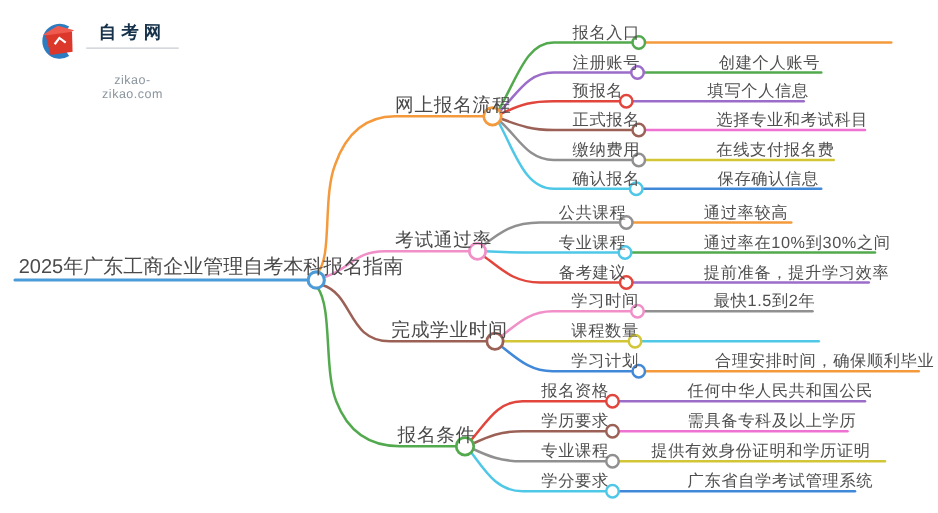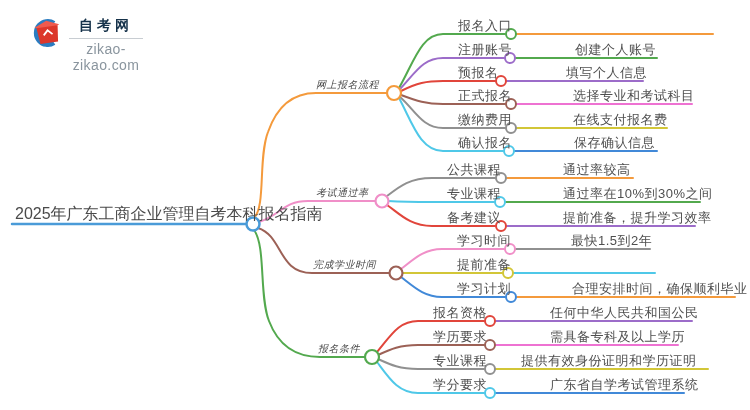--- a/index.html
+++ b/index.html
@@ -5,29 +5,29 @@
   html,body{margin:0;padding:0;background:#ffffff;}
   .canvas{
     position:relative;width:750px;height:410px;background:#ffffff;overflow:hidden;
     font-family:"Liberation Sans","DejaVu Sans",sans-serif;
   }
   .wires{position:absolute;left:0;top:0;}
   .lbl{
     position:absolute;white-space:nowrap;color:#4f4f4f;
     font-size:13px;line-height:15px;letter-spacing:0.5px;text-align:center;
   }
-  .lbl.branch{font-size:10px;color:#4a4a4a;font-style:italic;}
+  .lbl.branch{font-size:15px;color:#4a4a4a;}
   .lbl.root{font-size:16px;color:#4a4a4a;letter-spacing:0;}
   .logo{position:absolute;left:30px;top:17px;display:flex;align-items:flex-start;}
   .logo-text{margin-left:7px;width:74px;text-align:center;}
   .logo-title{
     font-size:14px;font-weight:bold;color:#16324a;letter-spacing:4px;
     padding-bottom:3px;border-bottom:1px solid #c8cdd2;
   }
-  .logo-sub{font-size:14px;color:#8a959e;margin-top:2px;letter-spacing:0.4px;}
+  .logo-sub{font-size:10px;color:#8a959e;margin-top:20px;letter-spacing:0.4px;}
 </style>
 </head>
 <body>
 
 <div class="canvas">
 
   <svg class="wires" width="750" height="410" viewBox="0 0 750 410" fill="none" stroke-linecap="round">
 
     <path d="M 12 224 L 246 224" stroke="#4a9bd8" stroke-width="2.5"></path>
 
@@ -139,21 +139,21 @@
 
   <div class="lbl" style="left:447px;top:162px">公共课程</div>
   <div class="lbl" style="left:563px;top:162px">通过率较高</div>
   <div class="lbl" style="left:447px;top:186px">专业课程</div>
   <div class="lbl" style="left:563px;top:186px">通过率在10%到30%之间</div>
   <div class="lbl" style="left:447px;top:210px">备考建议</div>
   <div class="lbl" style="left:563px;top:210px">提前准备，提升学习效率</div>
 
   <div class="lbl" style="left:457px;top:233px">学习时间</div>
   <div class="lbl" style="left:571px;top:233px">最快1.5到2年</div>
-  <div class="lbl" style="left:457px;top:257px">提前准备</div>
+  <div class="lbl" style="left:457px;top:257px">课程数量</div>
   <div class="lbl" style="left:457px;top:281px">学习计划</div>
   <div class="lbl" style="left:572px;top:281px">合理安排时间，确保顺利毕业</div>
 
   <div class="lbl" style="left:433px;top:305px">报名资格</div>
   <div class="lbl" style="left:550px;top:305px">任何中华人民共和国公民</div>
   <div class="lbl" style="left:433px;top:329px">学历要求</div>
   <div class="lbl" style="left:550px;top:329px">需具备专科及以上学历</div>
   <div class="lbl" style="left:433px;top:353px">专业课程</div>
   <div class="lbl" style="left:521px;top:353px">提供有效身份证明和学历证明</div>
   <div class="lbl" style="left:433px;top:377px">学分要求</div>

